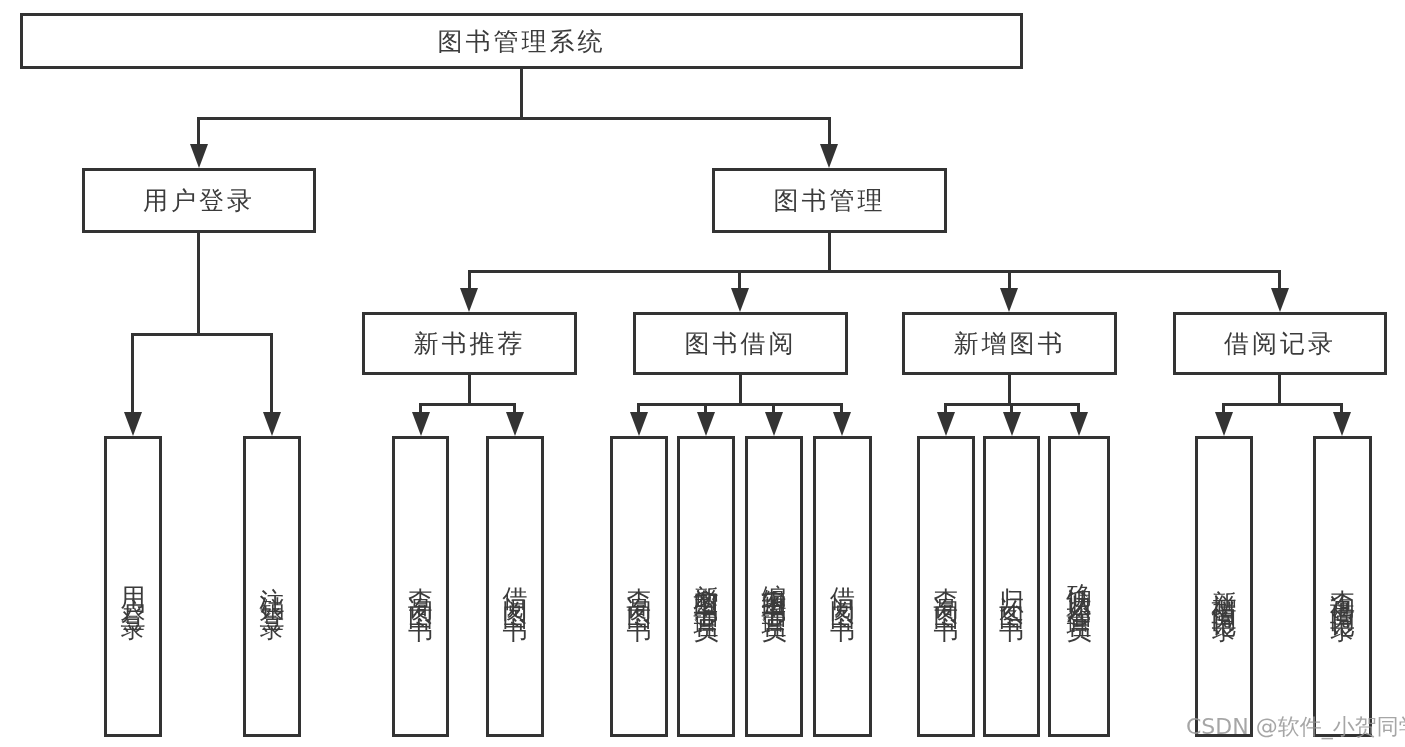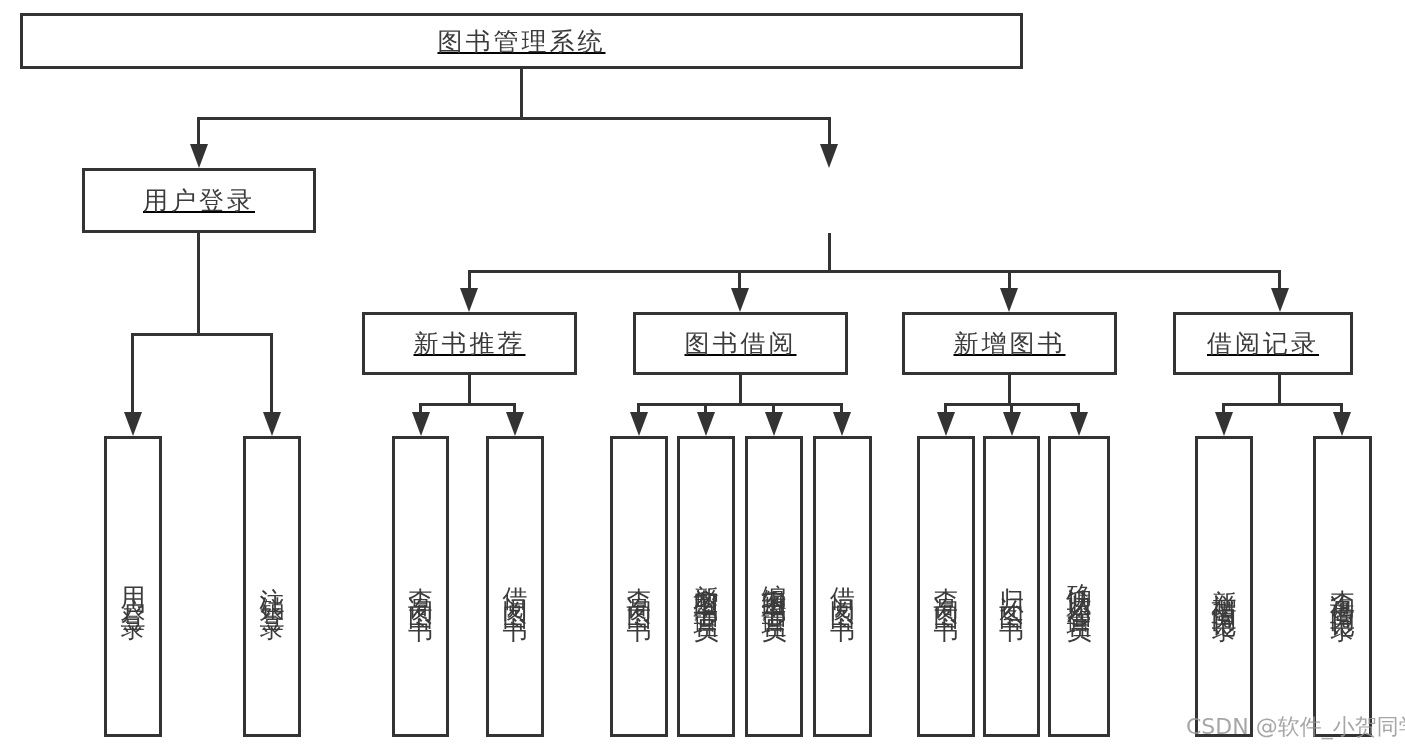--- a/index.html
+++ b/index.html
@@ -4,21 +4,21 @@
 <style>
   html,body { margin:0; padding:0; background:#ffffff; }
   .canvas {
     position:relative; width:1405px; height:747px; background:#ffffff;
     overflow:hidden;
     font-family:"DejaVu Sans","Liberation Sans",sans-serif;
   }
   .box {
     position:absolute; box-sizing:border-box;
     border:3px solid #333333; background:#ffffff;
-    display:flex; align-items:center; justify-content:center;text-decoration:underline;
+    display:flex; align-items:center; justify-content:center;
   }
   .lbl { font-size:25px; color:#3b3b3b; letter-spacing:3px; white-space:nowrap; }
   .leaf {
     position:absolute; top:436px; height:301px; width:58px; box-sizing:border-box;
     border:3px solid #333333; background:#ffffff;
     display:flex; align-items:center; justify-content:center;
   }
   .vt {
     writing-mode:vertical-rl; text-orientation:mixed;
     font-size:25px; color:#3b3b3b; line-height:1; white-space:nowrap;
@@ -42,31 +42,34 @@
 
 <div class="canvas">
 
   <div class="box" style="left:20px;top:13px;width:1003px;height:56px">
     <span class="lbl">图书管理系统</span>
   </div>
 
   <div class="box" style="left:82px;top:168px;width:234px;height:65px">
     <span class="lbl">用户登录</span>
   </div>
+  <div class="box" style="left:712px;top:168px;width:235px;height:65px">
+    <span class="lbl">图书管理</span>
+  </div>
 
   <div class="box" style="left:362px;top:312px;width:215px;height:63px">
     <span class="lbl">新书推荐</span>
   </div>
   <div class="box" style="left:633px;top:312px;width:215px;height:63px">
     <span class="lbl">图书借阅</span>
   </div>
   <div class="box" style="left:902px;top:312px;width:215px;height:63px">
     <span class="lbl">新增图书</span>
   </div>
-  <div class="box" style="left:1173px;top:312px;width:180px;height:63px">
+  <div class="box" style="left:1173px;top:312px;width:214px;height:63px">
     <span class="lbl">借阅记录</span>
   </div>
 
   <div class="leaf" style="left:104px">
     <span class="vt s4">用户登录</span>
   </div>
   <div class="leaf" style="left:243px">
     <span class="vt s4">注销登录</span>
   </div>
 

